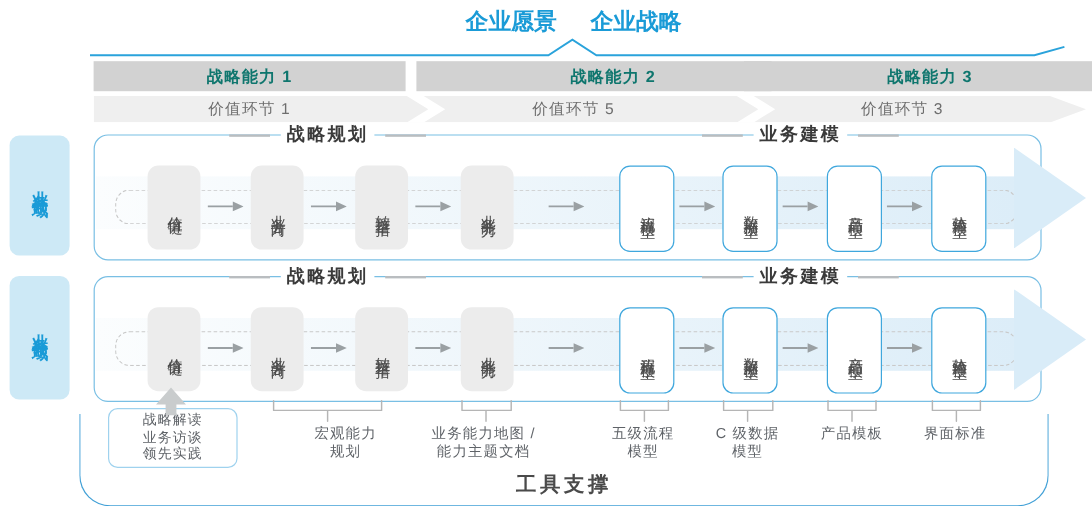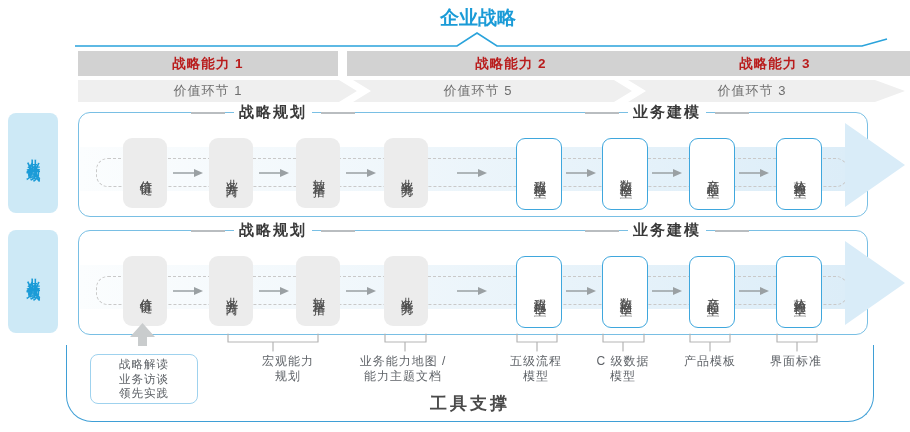--- a/index.html
+++ b/index.html
@@ -6,21 +6,21 @@
   .canvas{
     position:relative;width:910px;height:432px;background:#fff;overflow:hidden;
     font-family:"Liberation Sans","DejaVu Sans",sans-serif;
   }
   
   .vision-row{position:absolute;left:478px;top:5px;transform:translateX(-50%);
     display:flex;gap:28px;white-space:nowrap;font-size:19px;font-weight:bold;color:#1a9bd7;}
   
   .cap-bar{position:absolute;top:51px;height:25px;background:#d2d2d2;
     display:flex;align-items:center;justify-content:center;
-    font-size:13.5px;font-weight:bold;color:#b91c1c;letter-spacing:1px;}
+    font-size:13.5px;font-weight:bold;color:#0f766e;letter-spacing:1px;}
   
   .strip{position:absolute;left:78px;top:80px;width:827px;height:22px;background:#efefef;
     clip-path:polygon(0 0,calc(100% - 30px) 0,100% 50%,calc(100% - 30px) 100%,0 100%);}
   .strip-sep{position:absolute;top:80px;width:32px;height:22px;background:#ffffff;
     clip-path:polygon(0 0,44% 0,100% 50%,44% 100%,0 100%,56% 50%);}
   .strip-label{position:absolute;top:80px;height:22px;line-height:22px;transform:translateX(-50%);
     font-size:13px;color:#6e6e6e;letter-spacing:1px;white-space:nowrap;}
   
   .domain{position:absolute;left:8px;width:50px;background:#cde9f6;border-radius:8px;
     display:flex;align-items:center;justify-content:center;
@@ -43,36 +43,37 @@
     display:flex;align-items:center;justify-content:center;
     writing-mode:vertical-rl;text-orientation:mixed;
     font-size:12.5px;color:#4d4d4d;letter-spacing:2px;line-height:1.1;white-space:nowrap;}
   .bx.g{background:#ececec;border-radius:9px;}
   .bx.b{background:#fff;border:1.4px solid #3fa7dd;border-radius:9px;}
   .arr{position:absolute;top:51px;width:30px;height:10px;z-index:4;}
   
   .practice-box{position:absolute;left:90px;top:340px;width:106px;height:48px;background:#fff;
     border:1px solid #9fd2ee;border-radius:8px;z-index:6;
     display:flex;align-items:center;justify-content:center;text-align:center;
-    font-size:11.5px;color:#5f6368;line-height:14.5px;white-space:pre-line;letter-spacing:1px;margin-top:14px;}
+    font-size:11.5px;color:#5f6368;line-height:14.5px;white-space:pre-line;letter-spacing:1px;}
   .anno{position:absolute;top:354px;transform:translateX(-50%);text-align:center;
     font-size:12px;color:#5f6368;line-height:15px;white-space:pre-line;letter-spacing:1px;}
   
   .tools{position:absolute;left:66px;top:345px;width:806px;height:76px;
     border:1.4px solid #3f9fd6;border-top:none;border-radius:0 0 26px 26px;}
   .tools-label{position:absolute;left:0;right:0;bottom:6px;text-align:center;
     font-size:17px;font-weight:bold;color:#4a4a4a;letter-spacing:3px;}
   .overlay{position:absolute;left:0;top:0;pointer-events:none;z-index:7;}
 </style>
 </head>
 <body>
 
 <div class="canvas">
 
   <div class="vision-row">
+    <span>企业愿景</span>
     <span>企业战略</span>
   </div>
 
   <div class="cap-bar" style="left:78px;width:260px;">
     <span>战略能力 1</span>
   </div>
   <div class="cap-bar" style="left:347px;width:264px;padding-left:32px;">
     <span>战略能力 2</span>
   </div>
   <div class="cap-bar" style="left:620px;width:310px;">

